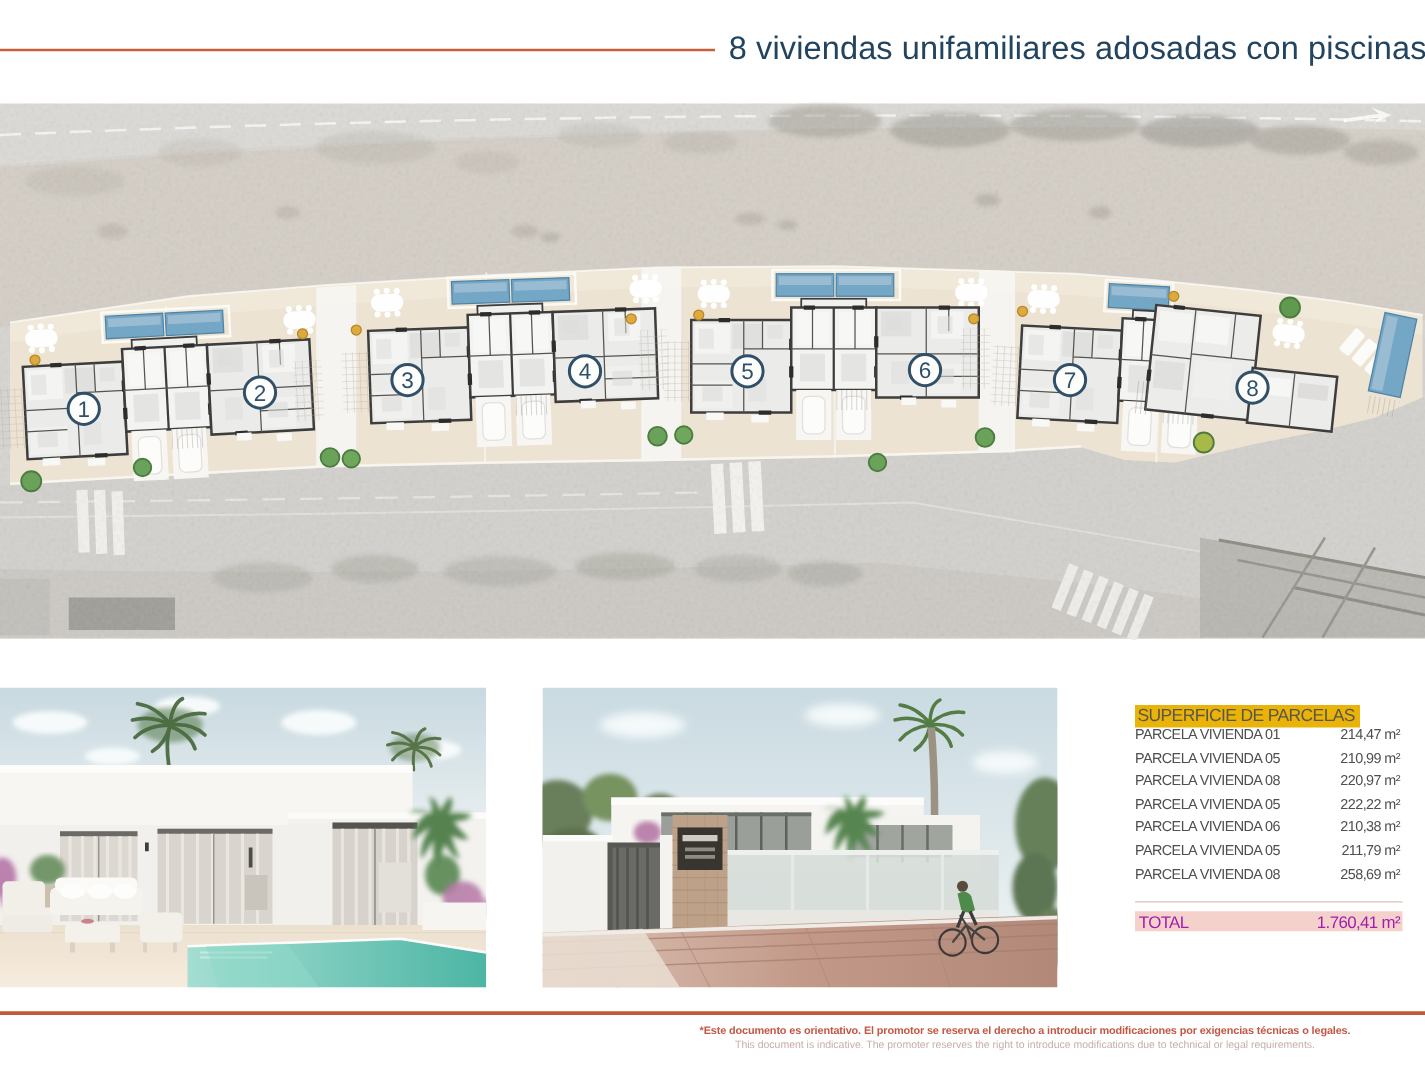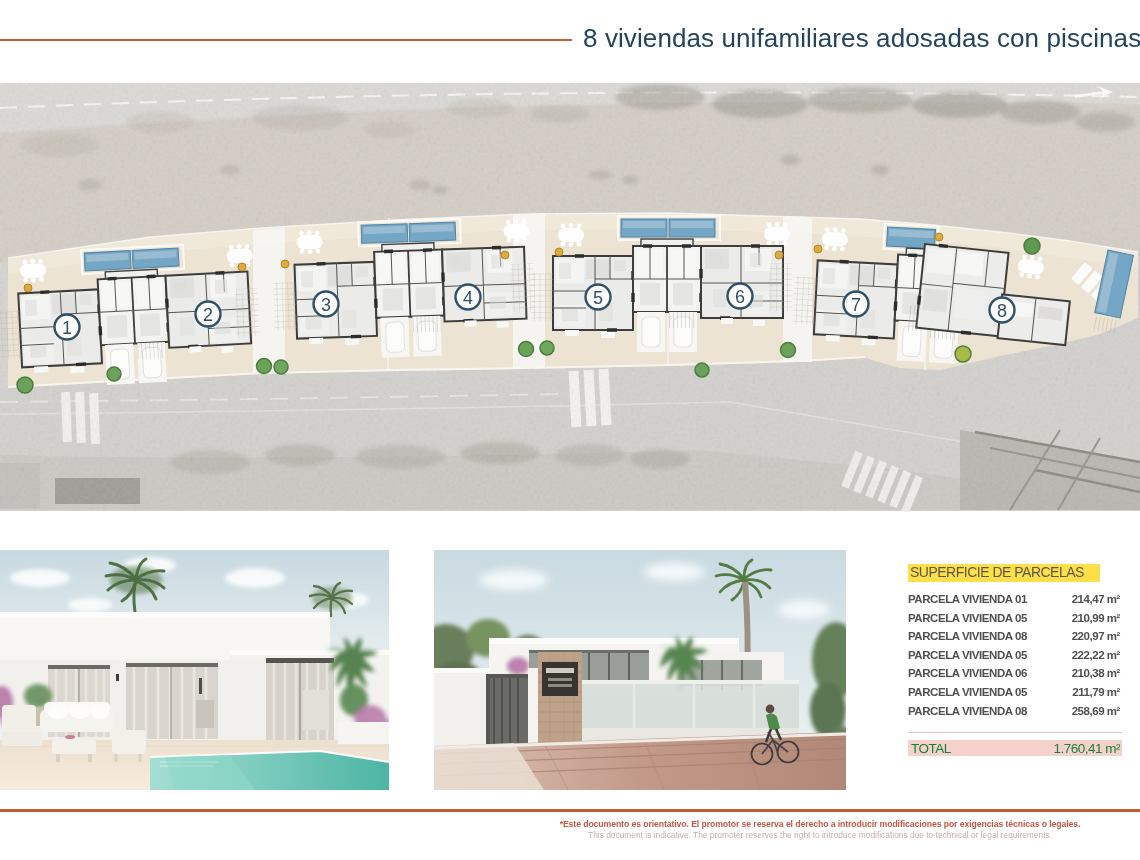--- a/index.html
+++ b/index.html
@@ -714,43 +714,43 @@
 <path d="M328,204 L339,190 L354,202 M339,190 L344,203 M334,182 L339,190" stroke="#474543" stroke-width="1.8" fill="none"></path>
 <path d="M332,165 q7,-4 11,2 l3,11 q-5,4 -11,0 z" fill="#4e8a4a"></path>
 <circle cx="336" cy="159" r="4.4" fill="#5b4a3e"></circle>
 <path d="M337,179 l-5,13 M342,179 l5,11" stroke="#3e3c3a" stroke-width="2.6"></path>
 </g>
 </svg>
 </div>
 
 <div class="abs" style="left:908px;top:560px;width:232px;" id="table">
 
-<div style="background:#fde047;color:#5b5550;font-size:14px;letter-spacing:-0.5px;display:inline-block;padding:0px 16px 2px 2px;margin-top:4px;">SUPERFICIE DE PARCELAS</div>
-
-<div style="margin-top:11px;font-size:11.5px;letter-spacing:-0.45px;color:#504f4d;font-weight:bold;">
+<div style="background:#eab308;color:#5b5550;font-size:14px;letter-spacing:-0.5px;display:inline-block;padding:0px 4px 2px 2px;margin-top:4px;">SUPERFICIE DE PARCELAS</div>
+
+<div style="margin-top:0;font-size:11.5px;letter-spacing:-0.45px;color:#504f4d;">
 
 <div style="height:18.6px;position:relative;"><span>PARCELA VIVIENDA 01</span><span style="position:absolute;right:20px;">214,47 m²</span></div>
 
 
 <div style="height:18.6px;position:relative;"><span>PARCELA VIVIENDA 05</span><span style="position:absolute;right:20px;">210,99 m²</span></div>
 
 <div style="height:18.6px;position:relative;"><span>PARCELA VIVIENDA 08</span><span style="position:absolute;right:20px;">220,97 m²</span></div>
 
 <div style="height:18.6px;position:relative;"><span>PARCELA VIVIENDA 05</span><span style="position:absolute;right:20px;">222,22 m²</span></div>
 
 <div style="height:18.6px;position:relative;"><span>PARCELA VIVIENDA 06</span><span style="position:absolute;right:20px;">210,38 m²</span></div>
 
 <div style="height:18.6px;position:relative;"><span>PARCELA VIVIENDA 05</span><span style="position:absolute;right:20px;">211,79 m²</span></div>
 
 <div style="height:18.6px;position:relative;"><span>PARCELA VIVIENDA 08</span><span style="position:absolute;right:20px;">258,69 m²</span></div>
 </div>
 
 <div style="margin-top:9px;width:214px;height:1px;background:#d9c4be;"></div>
 
-<div style="margin-top:7px;width:214px;background:#f4d2cb;position:relative;height:16px;font-size:13.5px;letter-spacing:-0.5px;color:#15803d;">
+<div style="margin-top:7px;width:214px;background:#f4d2cb;position:relative;height:16px;font-size:13.5px;letter-spacing:-0.5px;color:#a21caf;">
 <span style="position:absolute;left:3px;top:1px;">TOTAL</span>
 <span style="position:absolute;right:2px;top:1px;margin-left:36px;">1.760,41 m²</span>
 </div>
 </div>
 
 <div class="abs" style="left:0;top:809px;width:1140px;height:3px;background:#c2593a;"></div>
 
 <div class="abs" style="left:480px;top:819px;width:680px;text-align:center;font-size:8.7px;letter-spacing:-0.1px;font-weight:bold;color:#c25744;">*Este documento es orientativo. El promotor se reserva el derecho a introducir modificaciones por exigencias técnicas o legales.</div>
 
 <div class="abs" style="left:480px;top:830px;width:680px;text-align:center;font-size:8.4px;color:#c7aea7;">This document is indicative. The promoter reserves the right to introduce modifications due to technical or legal requirements.</div>

